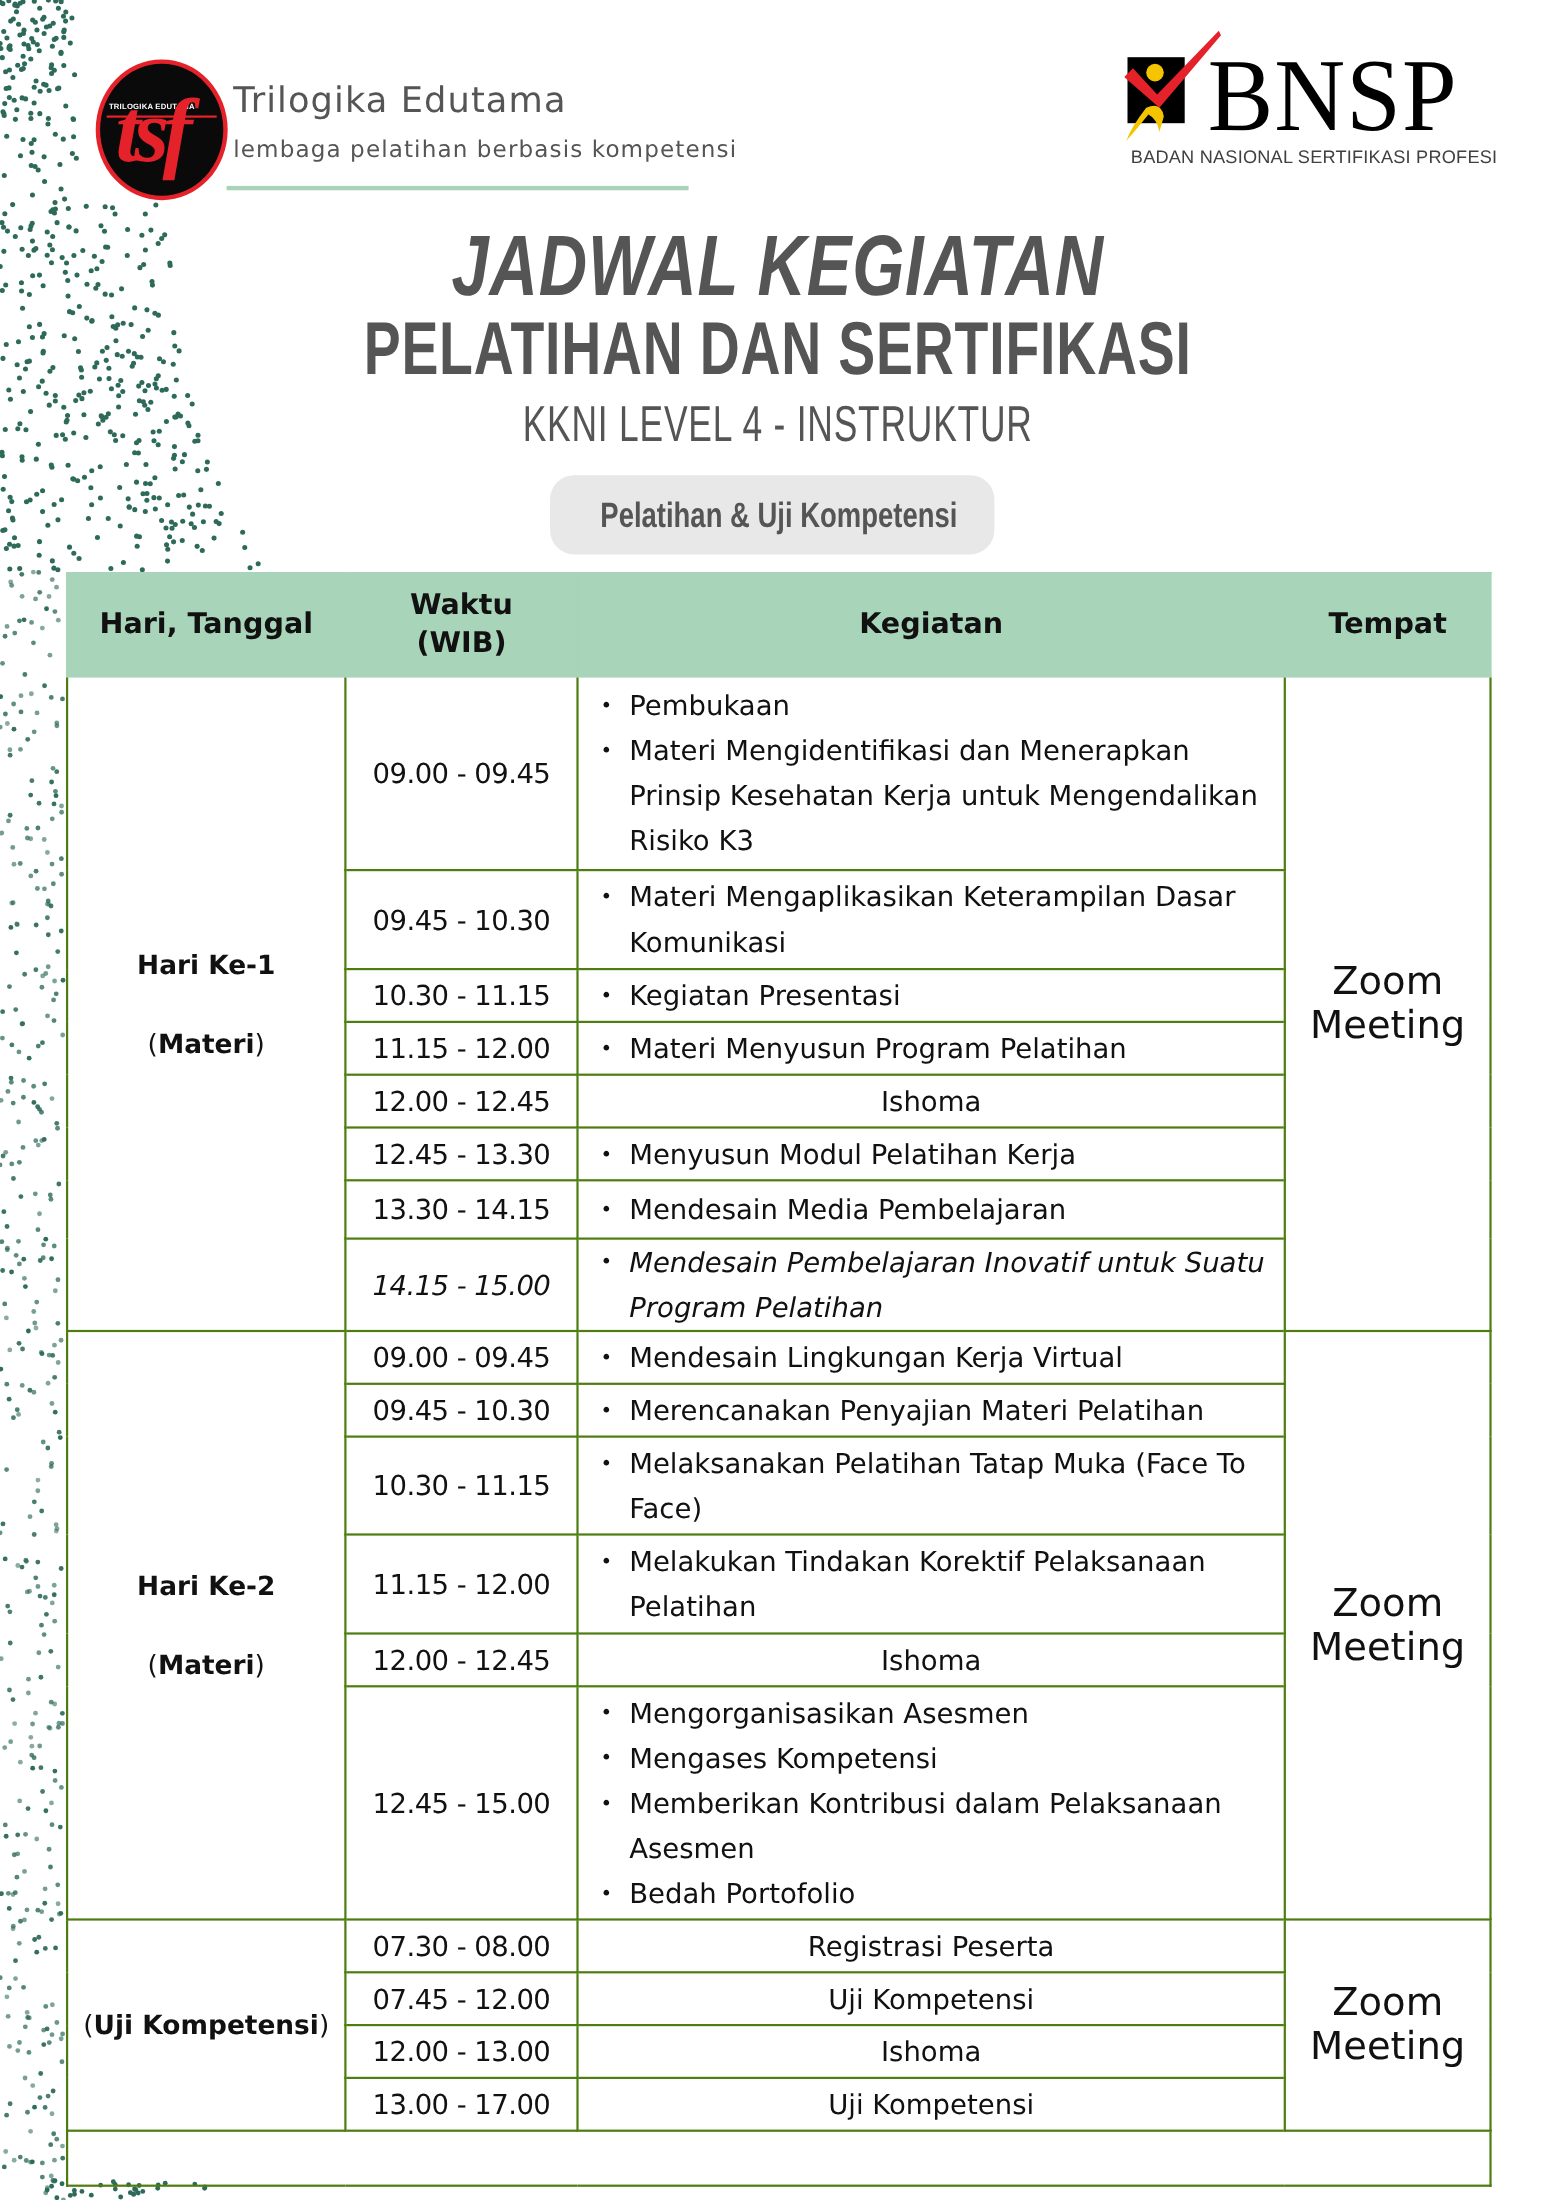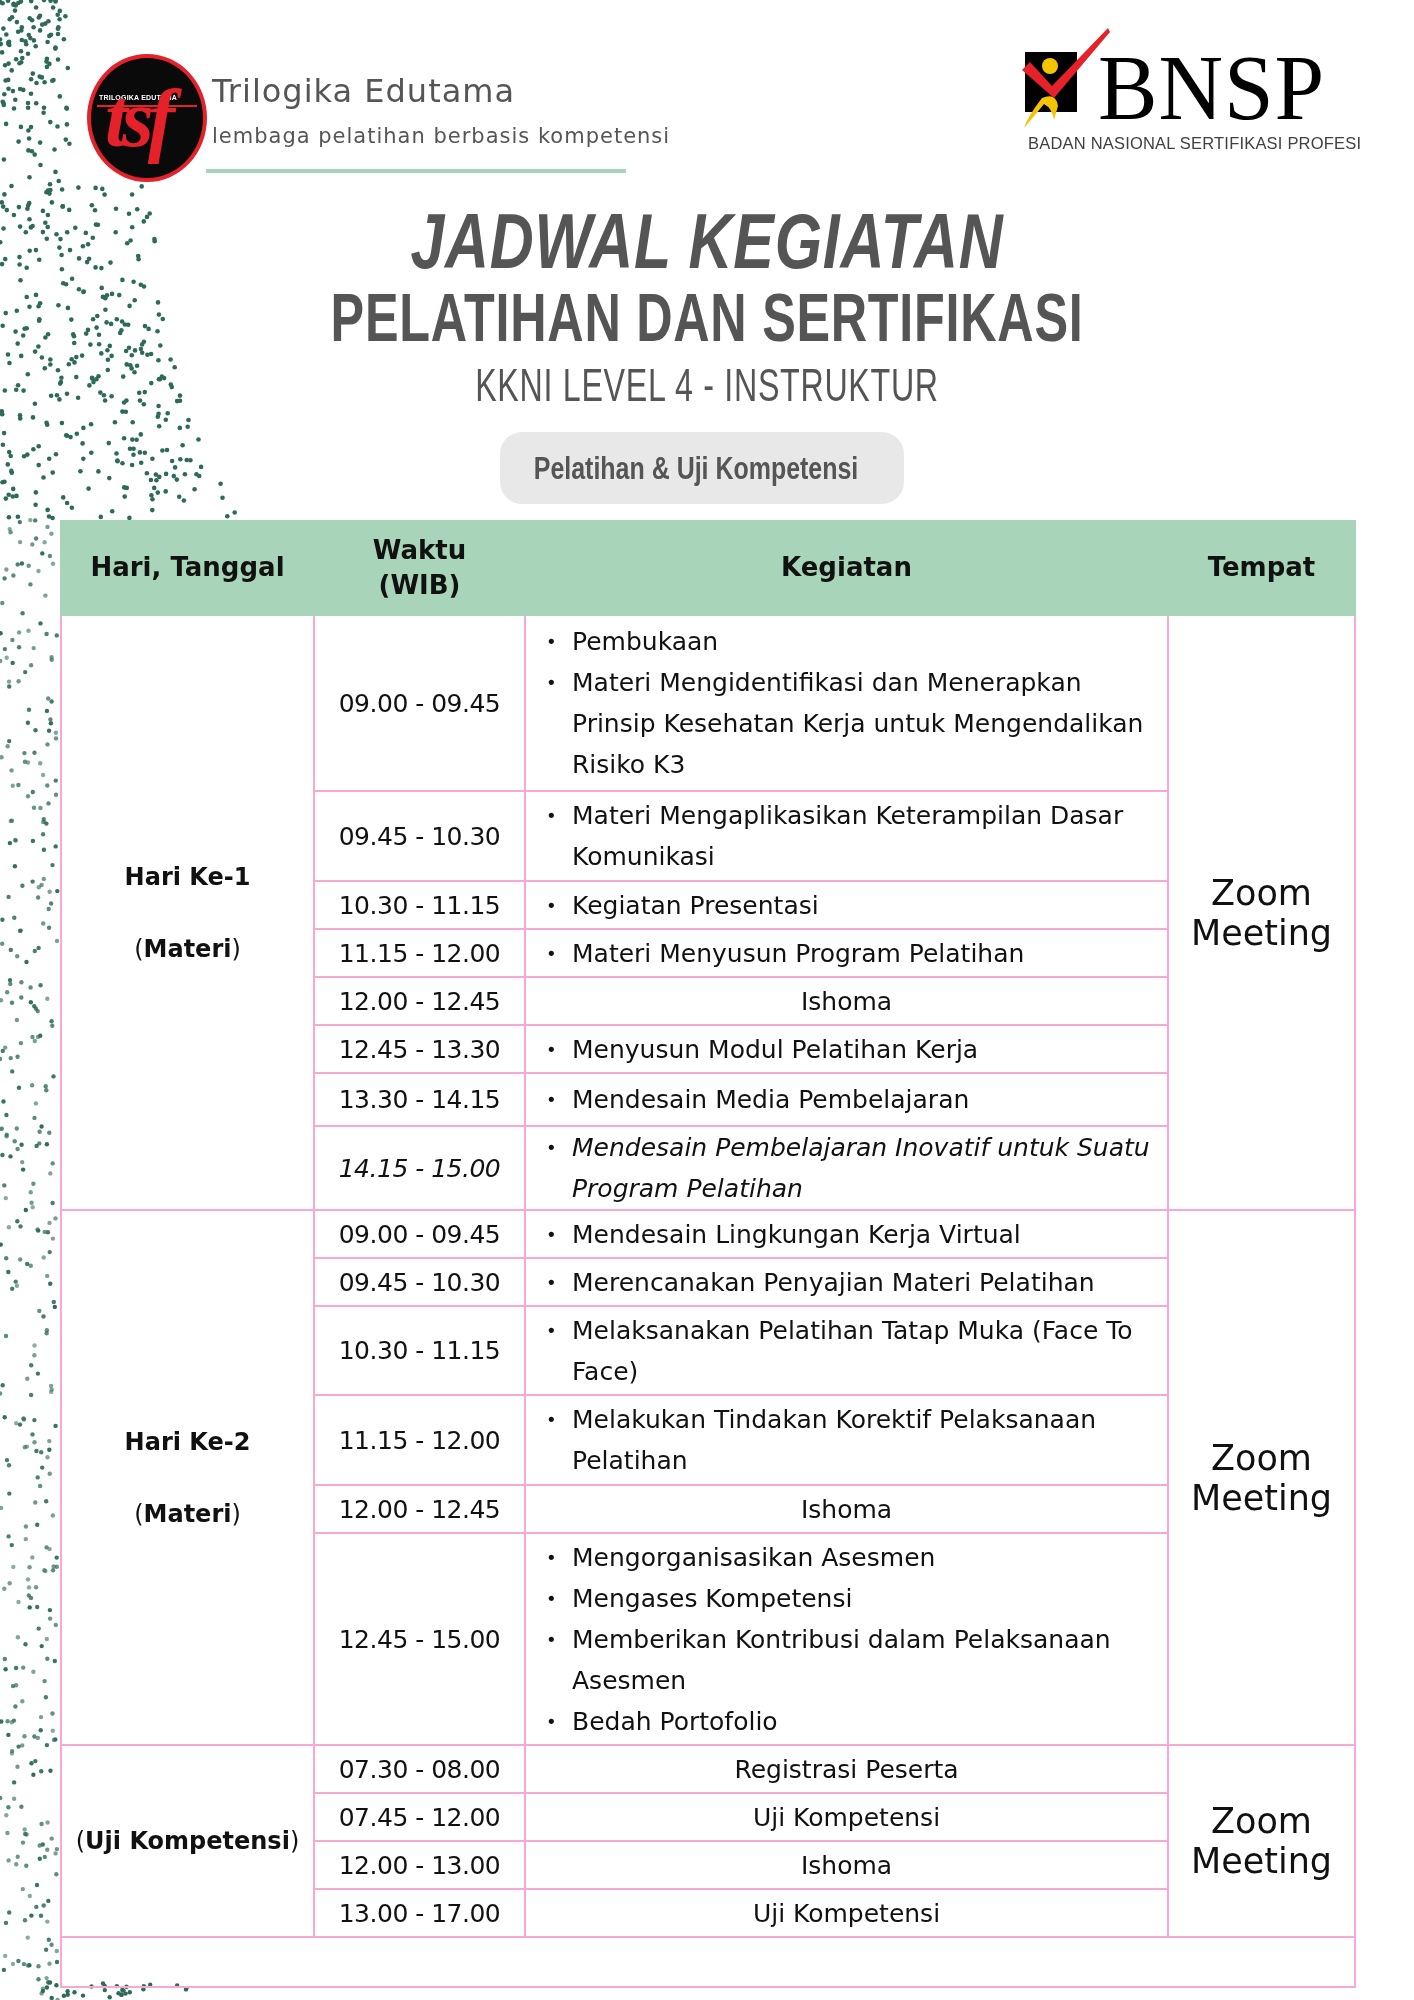--- a/index.html
+++ b/index.html
@@ -30,31 +30,31 @@
     color: #404040; letter-spacing: 0.2px; }
 
   
   .title-1 { position: absolute; left: 0; width: 1414px; top: 196px; text-align: center; font-family: "Liberation Sans", sans-serif;
     font-weight: bold; font-style: italic; font-size: 78px; color: #555; letter-spacing: 1px; transform: scaleX(0.78); transform-origin: center; }
   .title-2 { position: absolute; left: 0; width: 1414px; top: 278px; text-align: center; font-family: "Liberation Sans", sans-serif;
     font-weight: bold; font-size: 68px; color: #555; letter-spacing: 1px; transform: scaleX(0.74); transform-origin: center; }
   .title-3 { position: absolute; left: 0; width: 1414px; top: 358px; text-align: center; font-family: "Liberation Sans", sans-serif;
     font-size: 46px; color: #555; letter-spacing: 1px; transform: scaleX(0.7); transform-origin: center; }
   .pill { position: absolute; left: 500px; top: 432px; width: 404px; height: 72px; border-radius: 22px; background: #e8e8e8;
-    display: flex; align-items: center; justify-content: flex-end; }
+    display: flex; align-items: center; justify-content: flex-start; }
   .pill span { font-family: "Liberation Sans", sans-serif; font-weight: bold; font-size: 32px; color: #555;
     transform: scaleX(0.78); display: inline-block; white-space: nowrap; }
 
   
   .sched { position: absolute; left: 60px; top: 520px; width: 1294px; border-collapse: collapse; table-layout: fixed;
     font-family: "DejaVu Sans", sans-serif; }
   .sched col.c1 { width: 253px; } .sched col.c2 { width: 211px; } .sched col.c3 { width: 643px; } .sched col.c4 { width: 187px; }
   .sched th { background: #a8d5b9; height: 94px; font-weight: bold; font-size: 26px; color: #111; border: 2px solid #a8d5b9;
     text-align: center; line-height: 1.35; }
-  .sched td { border: 2px solid #f9a8d4; font-size: 25px; color: #111; vertical-align: middle; }
+  .sched td { border: 2px solid #4d7c0f; font-size: 25px; color: #111; vertical-align: middle; }
   .sched td.day { text-align: center; font-weight: bold; font-size: 24px; }
   .sched td.day .l2 { margin-top: 44px; }
   .sched td.time { text-align: center; letter-spacing: -0.5px; }
   .sched td.act { padding: 0 8px 0 18px; line-height: 41px; }
   .sched td.act.center { text-align: center; padding: 0; }
   .sched td.place { text-align: center; font-size: 35px; line-height: 40px; }
   .act ul { list-style: none; }
   .act li { position: relative; padding-left: 28px; }
   .act li::before { content: "•"; position: absolute; left: 2px; top: 0; font-size: 18px; }
   .paren { font-weight: normal; }

